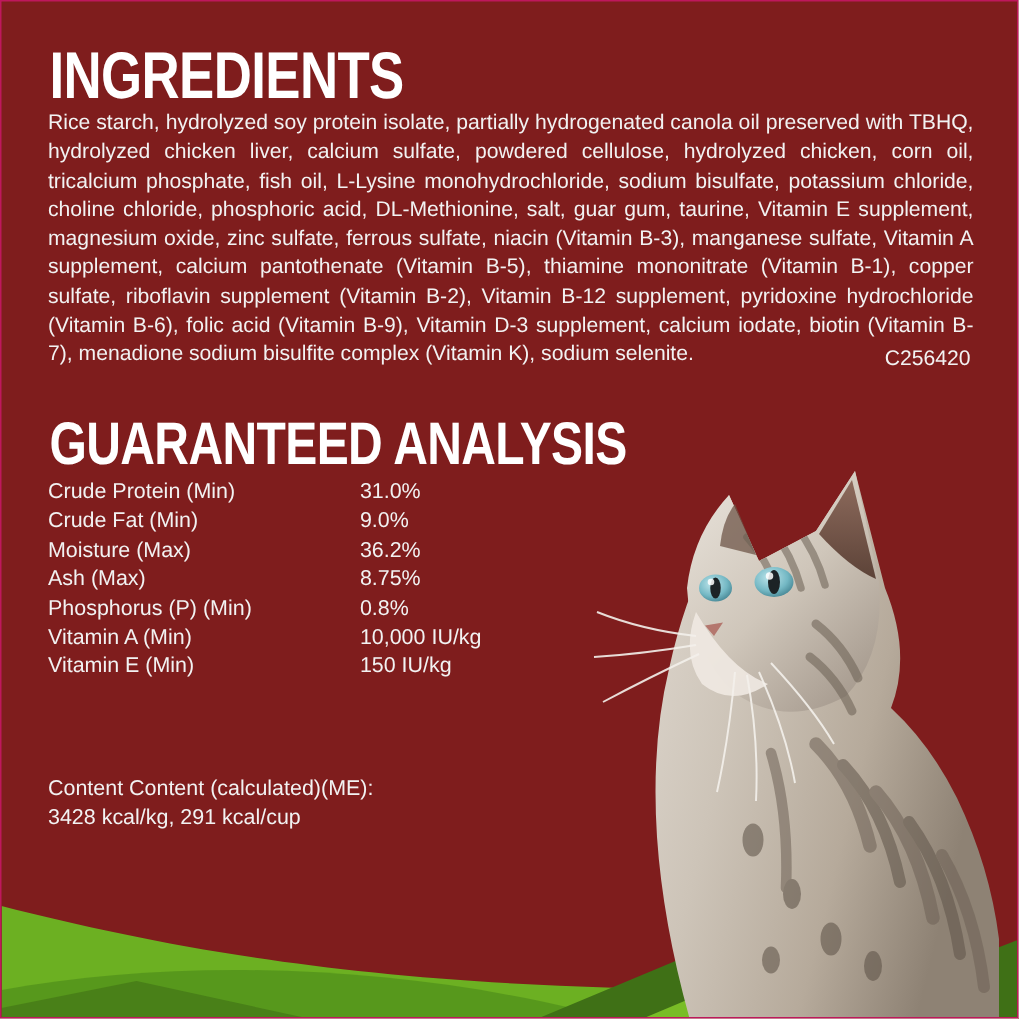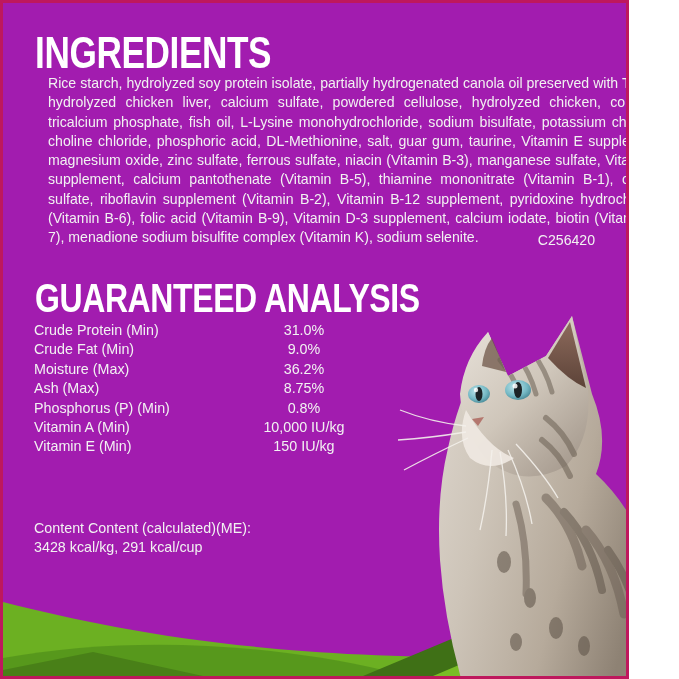--- a/index.html
+++ b/index.html
@@ -2,27 +2,27 @@
 <html><head>
 <meta charset="utf-8">
 <style>
   html, body {
     margin: 0;
     padding: 0;
     background: #ffffff;
   }
   #panel {
     position: relative;
-    width: 629px;
+    width: 679px;
     height: 679px;
-    background: #a21caf;
+    background: #7f1d1d;
     overflow: hidden;
     font-family: "Liberation Sans", sans-serif;
     box-sizing: border-box;
-    border: 3px solid #be185d;
+    border: 1px solid #be185d;
   }
   
   .heading {
     position: absolute;
     color: #ffffff;
     font-family: "Liberation Sans Narrow", "Liberation Sans", sans-serif;
     font-weight: 700;
     letter-spacing: -0.5px;
     transform: scaleX(0.80);
     transform-origin: left center;
@@ -43,21 +43,20 @@
   #ingredients-body {
     position: absolute;
     left: 31px;
     top: 71px;
     width: 617px;
     color: #f2f2f2;
     font-size: 14.1px;
     line-height: 19.3px;
     text-align: justify;
     text-justify: inter-word;
-    margin-left: 14px;
   }
   #product-code {
     position: absolute;
     right: 31px;
     top: 228px;
     color: #f2f2f2;
     font-size: 14.1px;
     line-height: 19.3px;
     text-align: center;
   }
@@ -70,21 +69,21 @@
     border-collapse: collapse;
   }
   #analysis-table td {
     color: #f2f2f2;
     font-size: 14.3px;
     line-height: 19.4px;
     padding: 0;
     white-space: nowrap;
   }
   #analysis-table td.val {
-    text-align: center;
+    text-align: left;
   }
   
   #calorie-block {
     position: absolute;
     left: 31px;
     top: 516px;
     color: #f2f2f2;
     font-size: 14.3px;
     line-height: 19.4px;
   }

